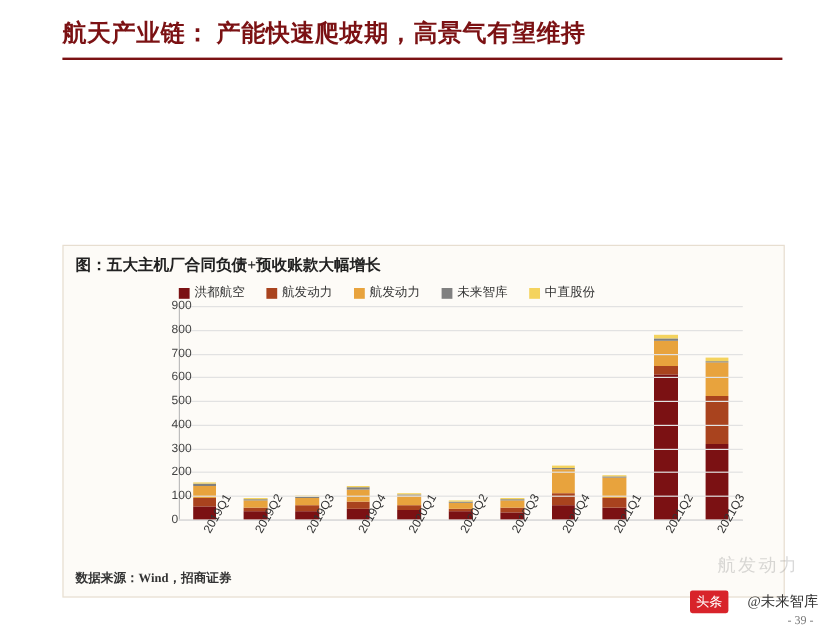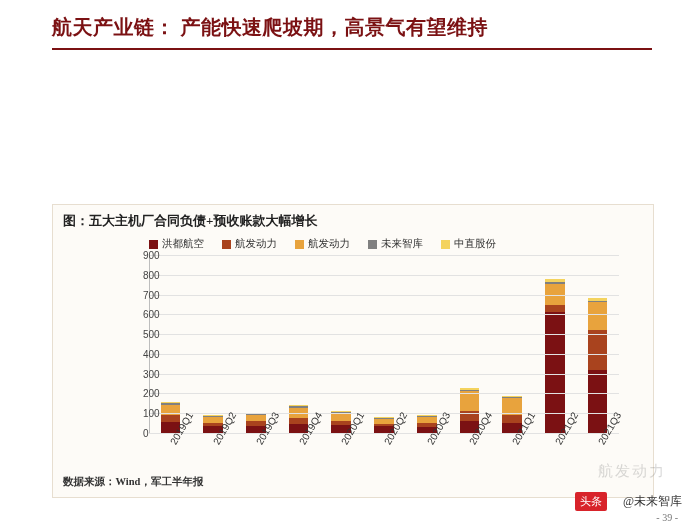--- a/index.html
+++ b/index.html
@@ -355,21 +355,21 @@
         <div class="xlabel" style="left: 147.545px;">2019Q4</div>
         <div class="xlabel" style="left: 190.273px;">2020Q1</div>
         <div class="xlabel" style="left: 233px;">2020Q2</div>
         <div class="xlabel" style="left: 275.727px;">2020Q3</div>
         <div class="xlabel" style="left: 318.455px;">2020Q4</div>
         <div class="xlabel" style="left: 361.182px;">2021Q1</div>
         <div class="xlabel" style="left: 403.909px;">2021Q2</div>
         <div class="xlabel" style="left: 446.636px;">2021Q3</div>
       </div>
 
-    <div class="source">数据来源：Wind，军工半年报</div>
+    <div class="source">数据来源：Wind，招商证券</div>
   </div>
 
   <div class="wm-center">航发动力</div>
   <div class="footer-brand">
     <span class="footer-badge">头条</span>
     <span class="footer-text">@未来智库</span>
   </div>
   <div class="page-num">- 39 -</div>
 
 </div>

